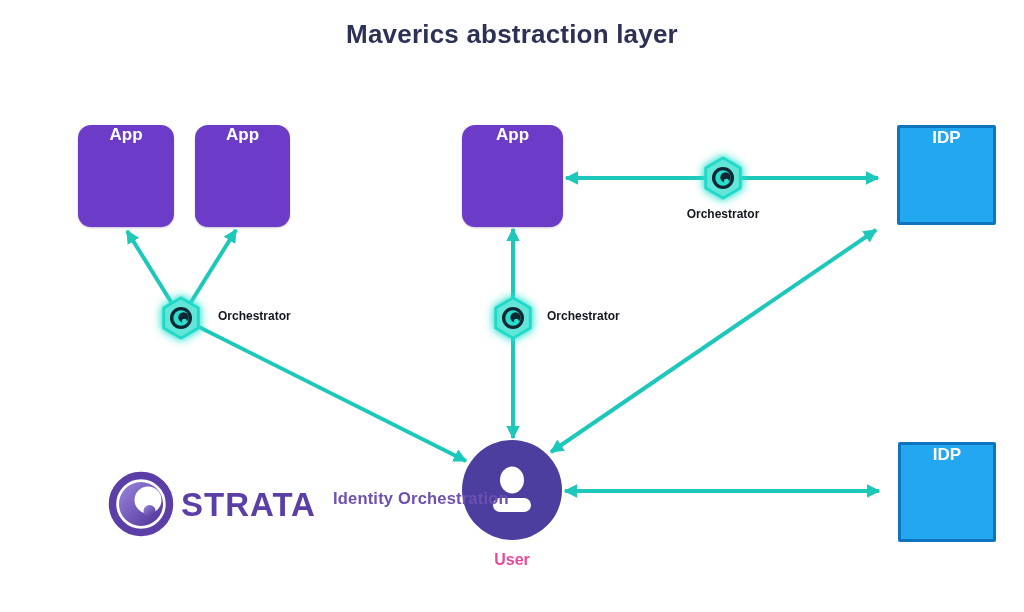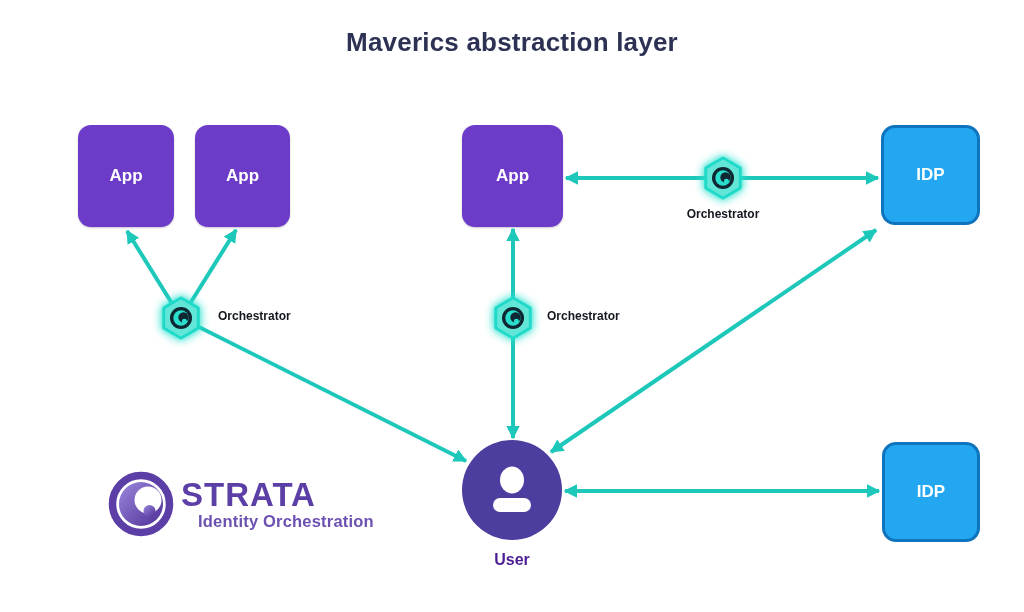--- a/index.html
+++ b/index.html
@@ -1,50 +1,50 @@
 <!DOCTYPE html>
 <html><head>
 <meta charset="utf-8">
 <style>
   html,body{margin:0;padding:0;background:#ffffff;}
   body{font-family:"Liberation Sans", sans-serif;}
   .canvas{position:relative;width:1024px;height:612px;background:#ffffff;overflow:hidden;}
 
-  .title{position:absolute;left:0;top:27px;width:1024px;text-align:center;
+  .title{position:absolute;left:0;top:19px;width:1024px;text-align:center;
          font-size:26px;font-weight:bold;color:#2d3254;letter-spacing:.2px;margin:0;}
 
   #edges{position:absolute;left:0;top:0;width:1024px;height:612px;}
 
-  .node{position:absolute;display:flex;align-items:center;justify-content:center;
+  .node{position:absolute;display:flex;justify-content:center;
         font-weight:bold;color:#ffffff;font-size:17px;box-sizing:border-box;}
   .app{background:#6c3cc9;border-radius:13px;box-shadow:0 1px 2px rgba(40,20,80,.25);}
   #app1{left:78px;top:125px;width:96px;height:102px;}
   #app2{left:195px;top:125px;width:95px;height:102px;}
   #app3{left:462px;top:125px;width:101px;height:102px;}
-  .idp{background:#23a7f0;border:3px solid #0f74be;border-radius:14px;}
+  .idp{background:#23a7f0;border:3px solid #0f74be;border-radius:2px;margin-left:16px;}
   #idp-top{left:881px;top:125px;width:99px;height:100px;}
   #idp-bottom{left:882px;top:442px;width:98px;height:100px;}
 
   .user-circle{position:absolute;left:462px;top:440px;width:100px;height:100px;
                border-radius:50%;background:#4c3e9e;display:flex;align-items:center;justify-content:center;}
   .user-label{position:absolute;left:462px;top:551px;width:100px;text-align:center;
-              font-size:16px;font-weight:bold;color:#4c1d95;}
+              font-size:16px;font-weight:bold;color:#ec4899;}
 
   .orch-icon{position:absolute;width:46px;height:50px;
              filter:drop-shadow(0 0 5px rgba(44,226,208,.85)) drop-shadow(0 0 2px rgba(44,226,208,.6));}
   #orch-left-icon{left:158px;top:293px;}
   #orch-center-icon{left:490px;top:293px;}
   #orch-top-icon{left:700px;top:153px;}
   .orch-label{position:absolute;font-size:12px;font-weight:bold;color:#14171f;white-space:nowrap;}
   #orch-left-label{left:218px;top:309px;}
   #orch-center-label{left:547px;top:309px;}
   #orch-top-label{left:648px;top:207px;width:150px;text-align:center;}
 
   .logo{position:absolute;left:106px;top:469px;display:flex;align-items:center;}
-  .logo-text{margin-left:5px;display:flex;flex-direction:column;}
+  .logo-text{margin-left:5px;display:flex;flex-direction:row;}
   .logo-name{font-size:33px;font-weight:bold;color:#5b3ea6;letter-spacing:1px;line-height:1.0;}
   .logo-tagline{font-size:16.5px;font-weight:600;color:#6c50b2;margin-top:1px;letter-spacing:.2px;margin-left:17px;}
 </style>
 </head>
 <body>
 
 <div class="canvas">
 
   <h1 class="title">Maverics abstraction layer</h1>
 

